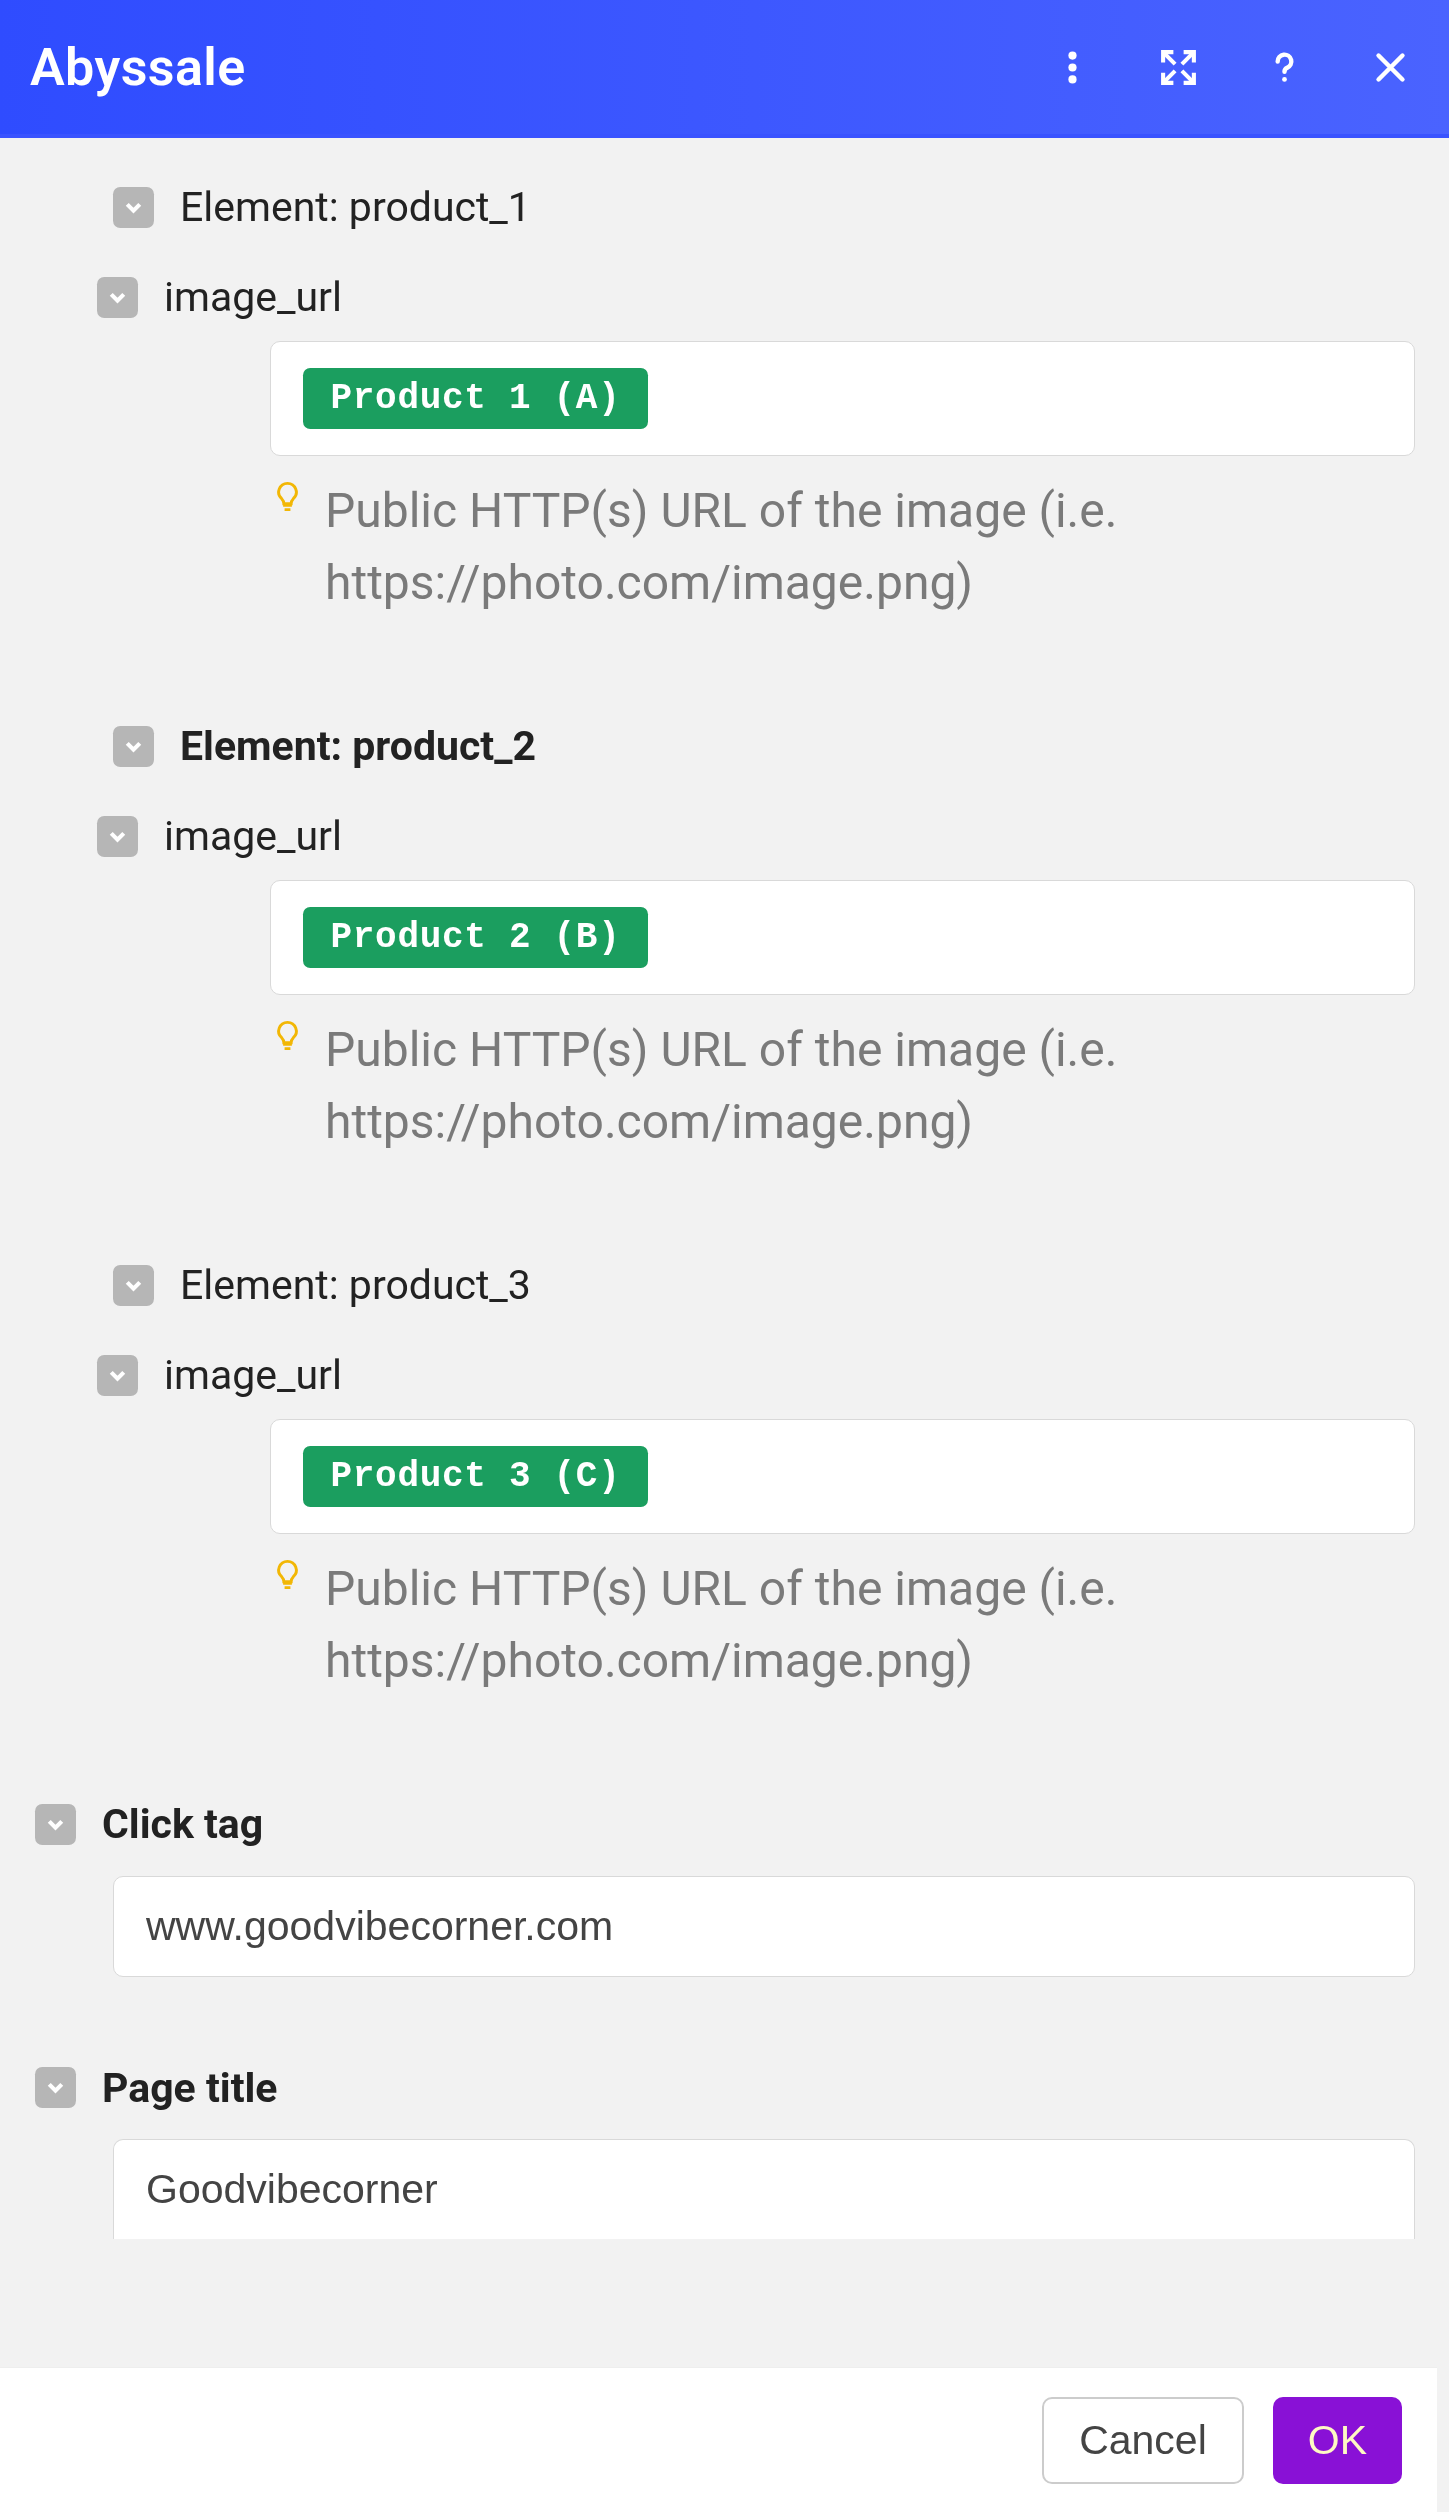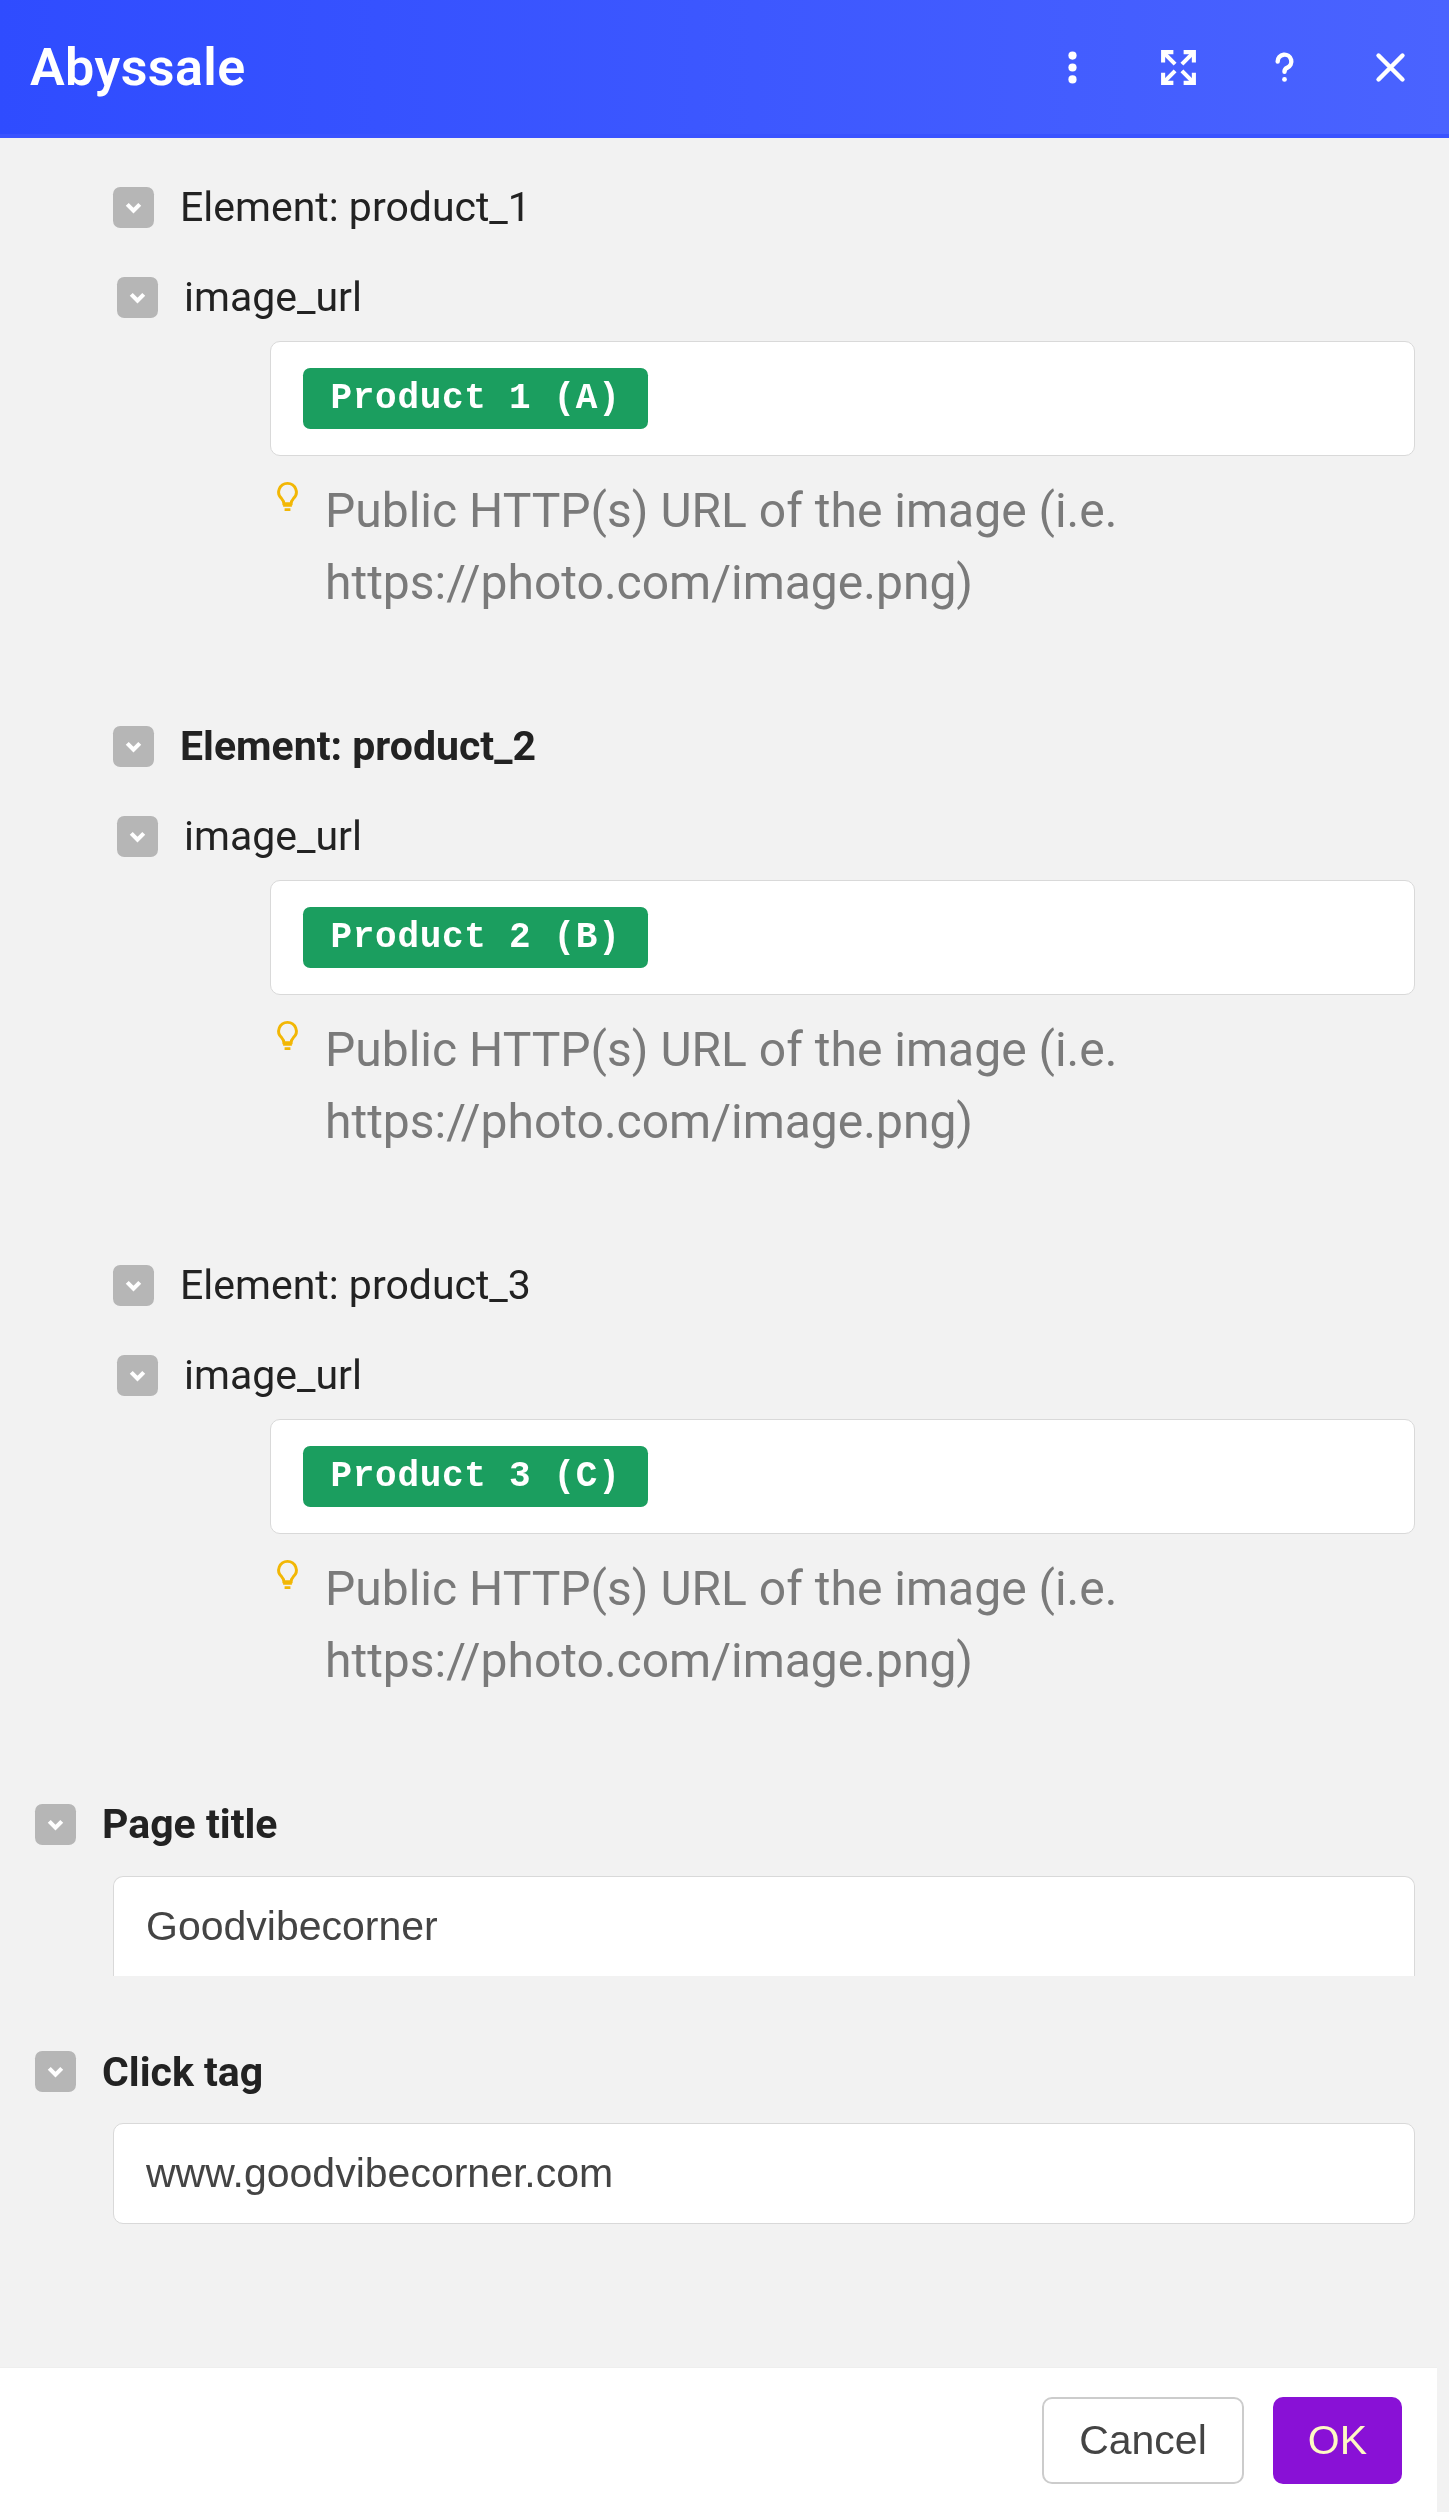--- a/index.html
+++ b/index.html
@@ -16,21 +16,21 @@
   .header-title { font-size: 52px; font-weight: 600; letter-spacing: 0.4px; }
   .header-actions { display: flex; align-items: center; gap: 65px; }
   .header-icon { width: 41px; height: 41px; display:flex; align-items:center; justify-content:center; cursor:pointer; color:#fff; }
   .header-icon svg { width: 41px; height: 41px; }
 
   .body { flex:1; overflow:hidden; padding: 45px 34px 0 35px; }
   .section-row { display:flex; align-items:center; gap: 26px; }
   .section-label { font-size: 41px; color:#222; }
   .section-label.bold { font-weight: 700; }
 
-  .indent-1 { margin-left: 82px; margin-top: 42px; }
+  .indent-1 { margin-left: 62px; margin-top: 42px; }
 
   .chev-btn {
     width: 41px; height: 41px; border-radius: 7.2px;
     background: #b6b6b6; display:flex; align-items:center; justify-content:center;
     cursor:pointer; flex-shrink:0;
   }
   .chev-btn svg { width: 25px; height: 25px; stroke:#fff; stroke-width:4; fill:none; }
 
   .field-box {
     background:#fff; border:1.4px solid #d9d9d9; border-radius:10px;
@@ -201,45 +201,45 @@
           <div class="bulb">
             <svg viewBox="0 0 24 24" fill="none" stroke="#f2b705" stroke-width="2">
                 <path d="M9 18h6M10 21h4M12 3a6 6 0 0 0-4 10.5c1 1 1.5 2 1.5 3.5h5c0-1.5.5-2.5 1.5-3.5A6 6 0 0 0 12 3z"></path>
               </svg>
           </div>
           <div class="hint-text">Public HTTP(s) URL of the image (i.e. https://photo.com/image.png)</div>
         </div>
       </div>
     </div>
 
+    <div class="bottom-section">
+      <div class="section-row">
+        <div class="chev-btn">
+          <svg viewBox="0 0 24 24">
+              <polyline points="6 9 12 15 18 9"></polyline>
+            </svg>
+        </div>
+        <div class="section-label bold">Click tag</div>
+      </div>
+      <div class="field-box">
+        <input class="text-input" type="text" value="www.goodvibecorner.com" style="">
+      </div>
+    </div>
+
     <div class="bottom-section" style="margin-top:87px;">
       <div class="section-row">
         <div class="chev-btn">
           <svg viewBox="0 0 24 24">
               <polyline points="6 9 12 15 18 9"></polyline>
             </svg>
         </div>
         <div class="section-label bold">Page title</div>
       </div>
       <div class="field-box" style="border-bottom:none; border-bottom-left-radius:0; border-bottom-right-radius:0;">
         <input class="text-input" type="text" value="Goodvibecorner" style="">
-      </div>
-    </div>
-
-    <div class="bottom-section">
-      <div class="section-row">
-        <div class="chev-btn">
-          <svg viewBox="0 0 24 24">
-              <polyline points="6 9 12 15 18 9"></polyline>
-            </svg>
-        </div>
-        <div class="section-label bold">Click tag</div>
-      </div>
-      <div class="field-box">
-        <input class="text-input" type="text" value="www.goodvibecorner.com" style="">
       </div>
     </div>
 
   </div>
 
   <div class="footer">
     <button class="btn btn-cancel">Cancel</button>
     <button class="btn btn-ok">OK</button>
   </div>
 

